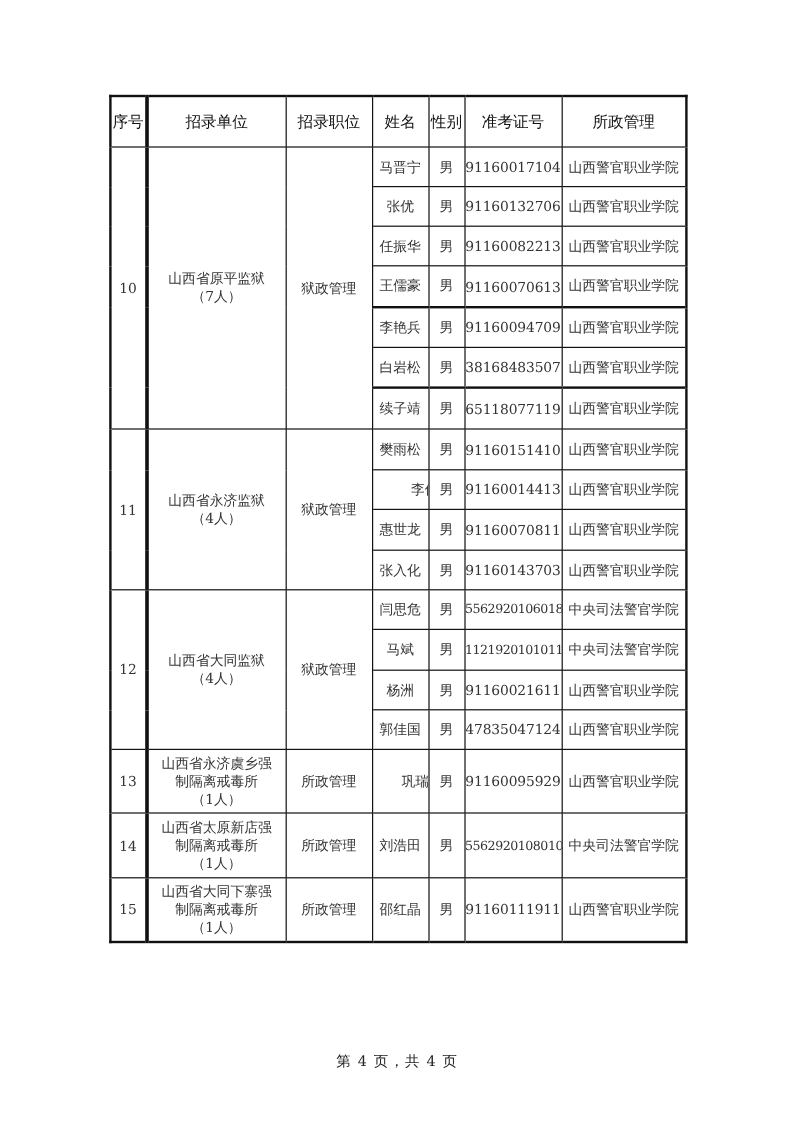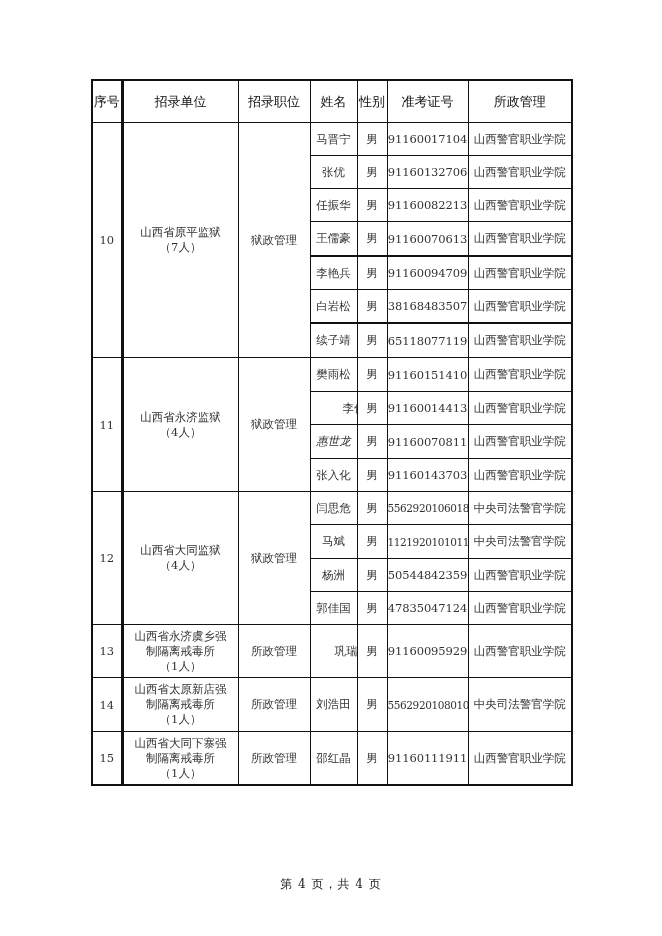--- a/index.html
+++ b/index.html
@@ -120,21 +120,21 @@
         <td class="exam" style="height: 33px;">91160151410</td>
         <td class="school rborder" style="height: 33px;">山西警官职业学院</td>
       </tr>
       <tr>
         <td class="nm" style="height: 32px; padding-left: 32px;">李伟</td>
         <td class="sx" style="height: 32px;">男</td>
         <td class="exam" style="height: 32px;">91160014413</td>
         <td class="school rborder" style="height: 32px;">山西警官职业学院</td>
       </tr>
       <tr>
-        <td class="nm" style="height: 33px; font-style: italic;">惠世龙</td>
+        <td class="nm" style="height: 33px;">惠世龙</td>
         <td class="sx" style="height: 33px;">男</td>
         <td class="exam" style="height: 33px;">91160070811</td>
         <td class="school rborder" style="height: 33px;">山西警官职业学院</td>
       </tr>
       <tr>
         <td class="nm" style="height: 32px;">张入化</td>
         <td class="sx" style="height: 32px;">男</td>
         <td class="exam" style="height: 32px;">91160143703</td>
         <td class="school rborder" style="height: 32px;">山西警官职业学院</td>
       </tr>
@@ -152,21 +152,21 @@
       </tr>
       <tr>
         <td class="nm" style="height: 33px;">马斌</td>
         <td class="sx" style="height: 33px;">男</td>
         <td class="exam long" style="height: 33px;">1121920101011</td>
         <td class="school rborder" style="height: 33px;">中央司法警官学院</td>
       </tr>
       <tr>
         <td class="nm" style="height: 32px;">杨洲</td>
         <td class="sx" style="height: 32px;">男</td>
-        <td class="exam" style="height: 32px;">50544842359</td>
+        <td class="exam" style="height: 32px;">91160021611</td>
         <td class="school rborder" style="height: 32px;">山西警官职业学院</td>
       </tr>
       <tr>
         <td class="nm" style="height: 32px;">郭佳国</td>
         <td class="sx" style="height: 32px;">男</td>
         <td class="exam" style="height: 32px;">47835047124</td>
         <td class="school rborder" style="height: 32px;">山西警官职业学院</td>
       </tr>
       <tr>
         <td class="num lborder" rowspan="1">13</td>

